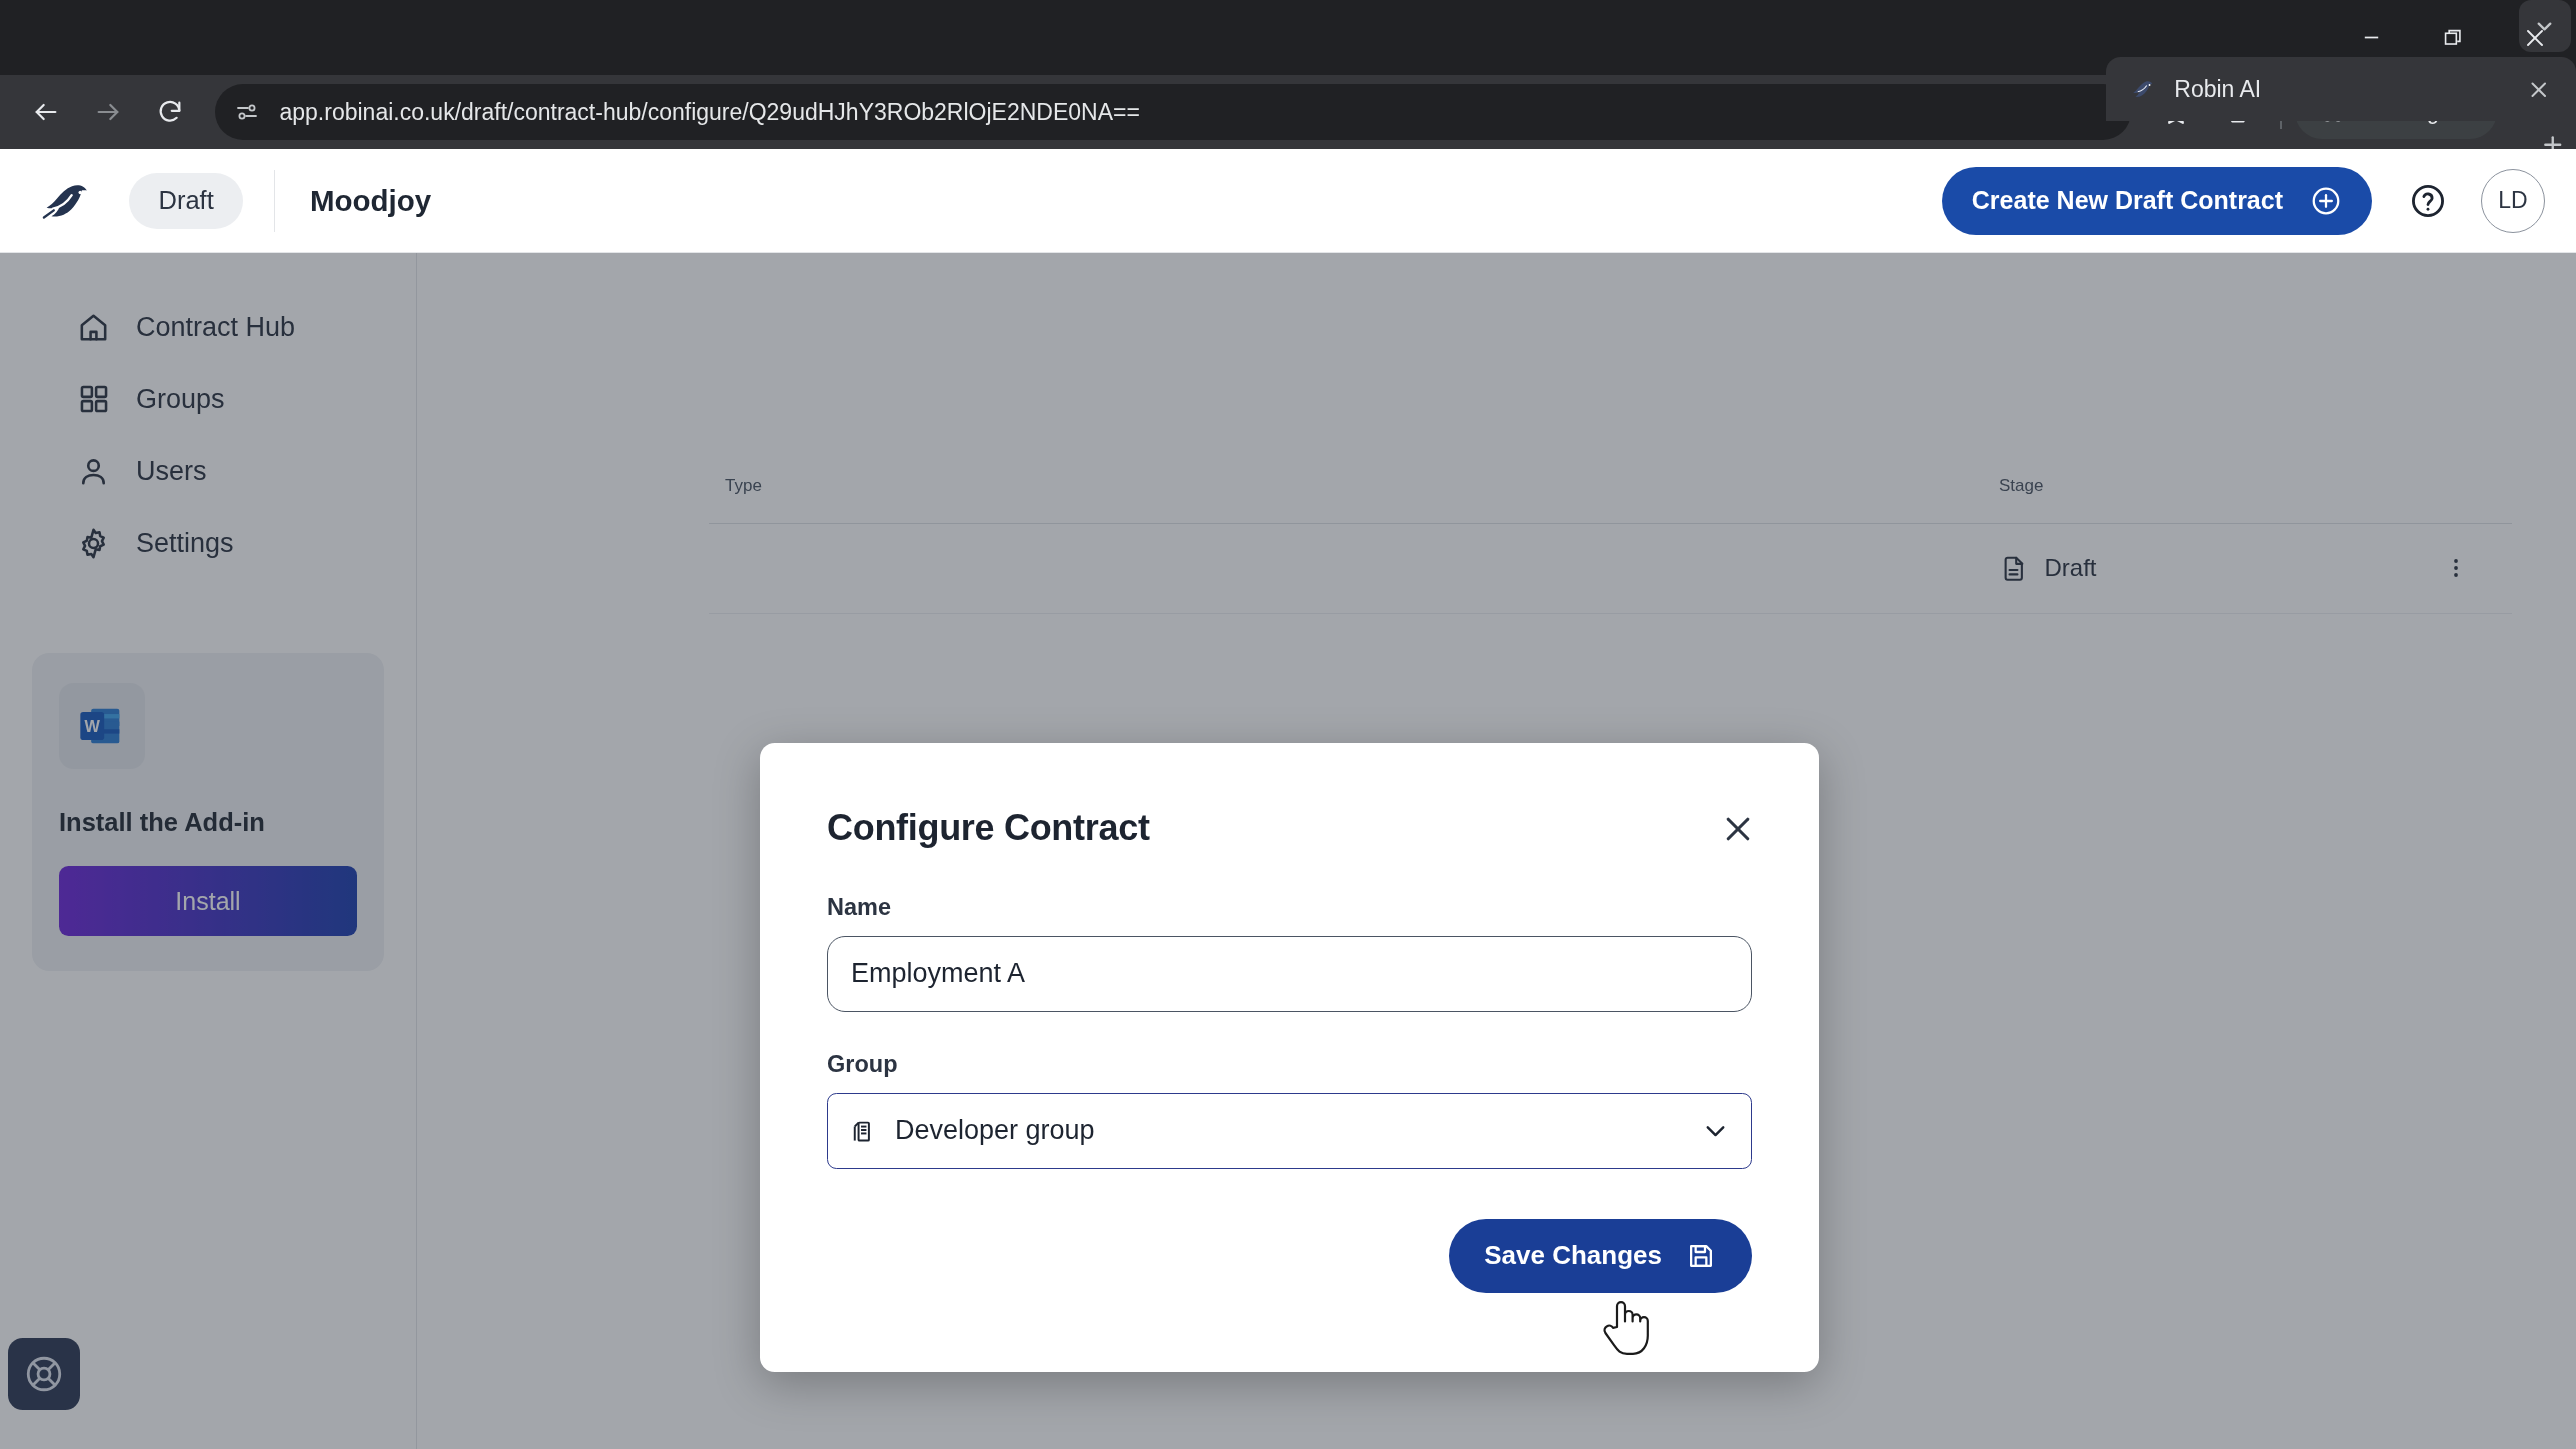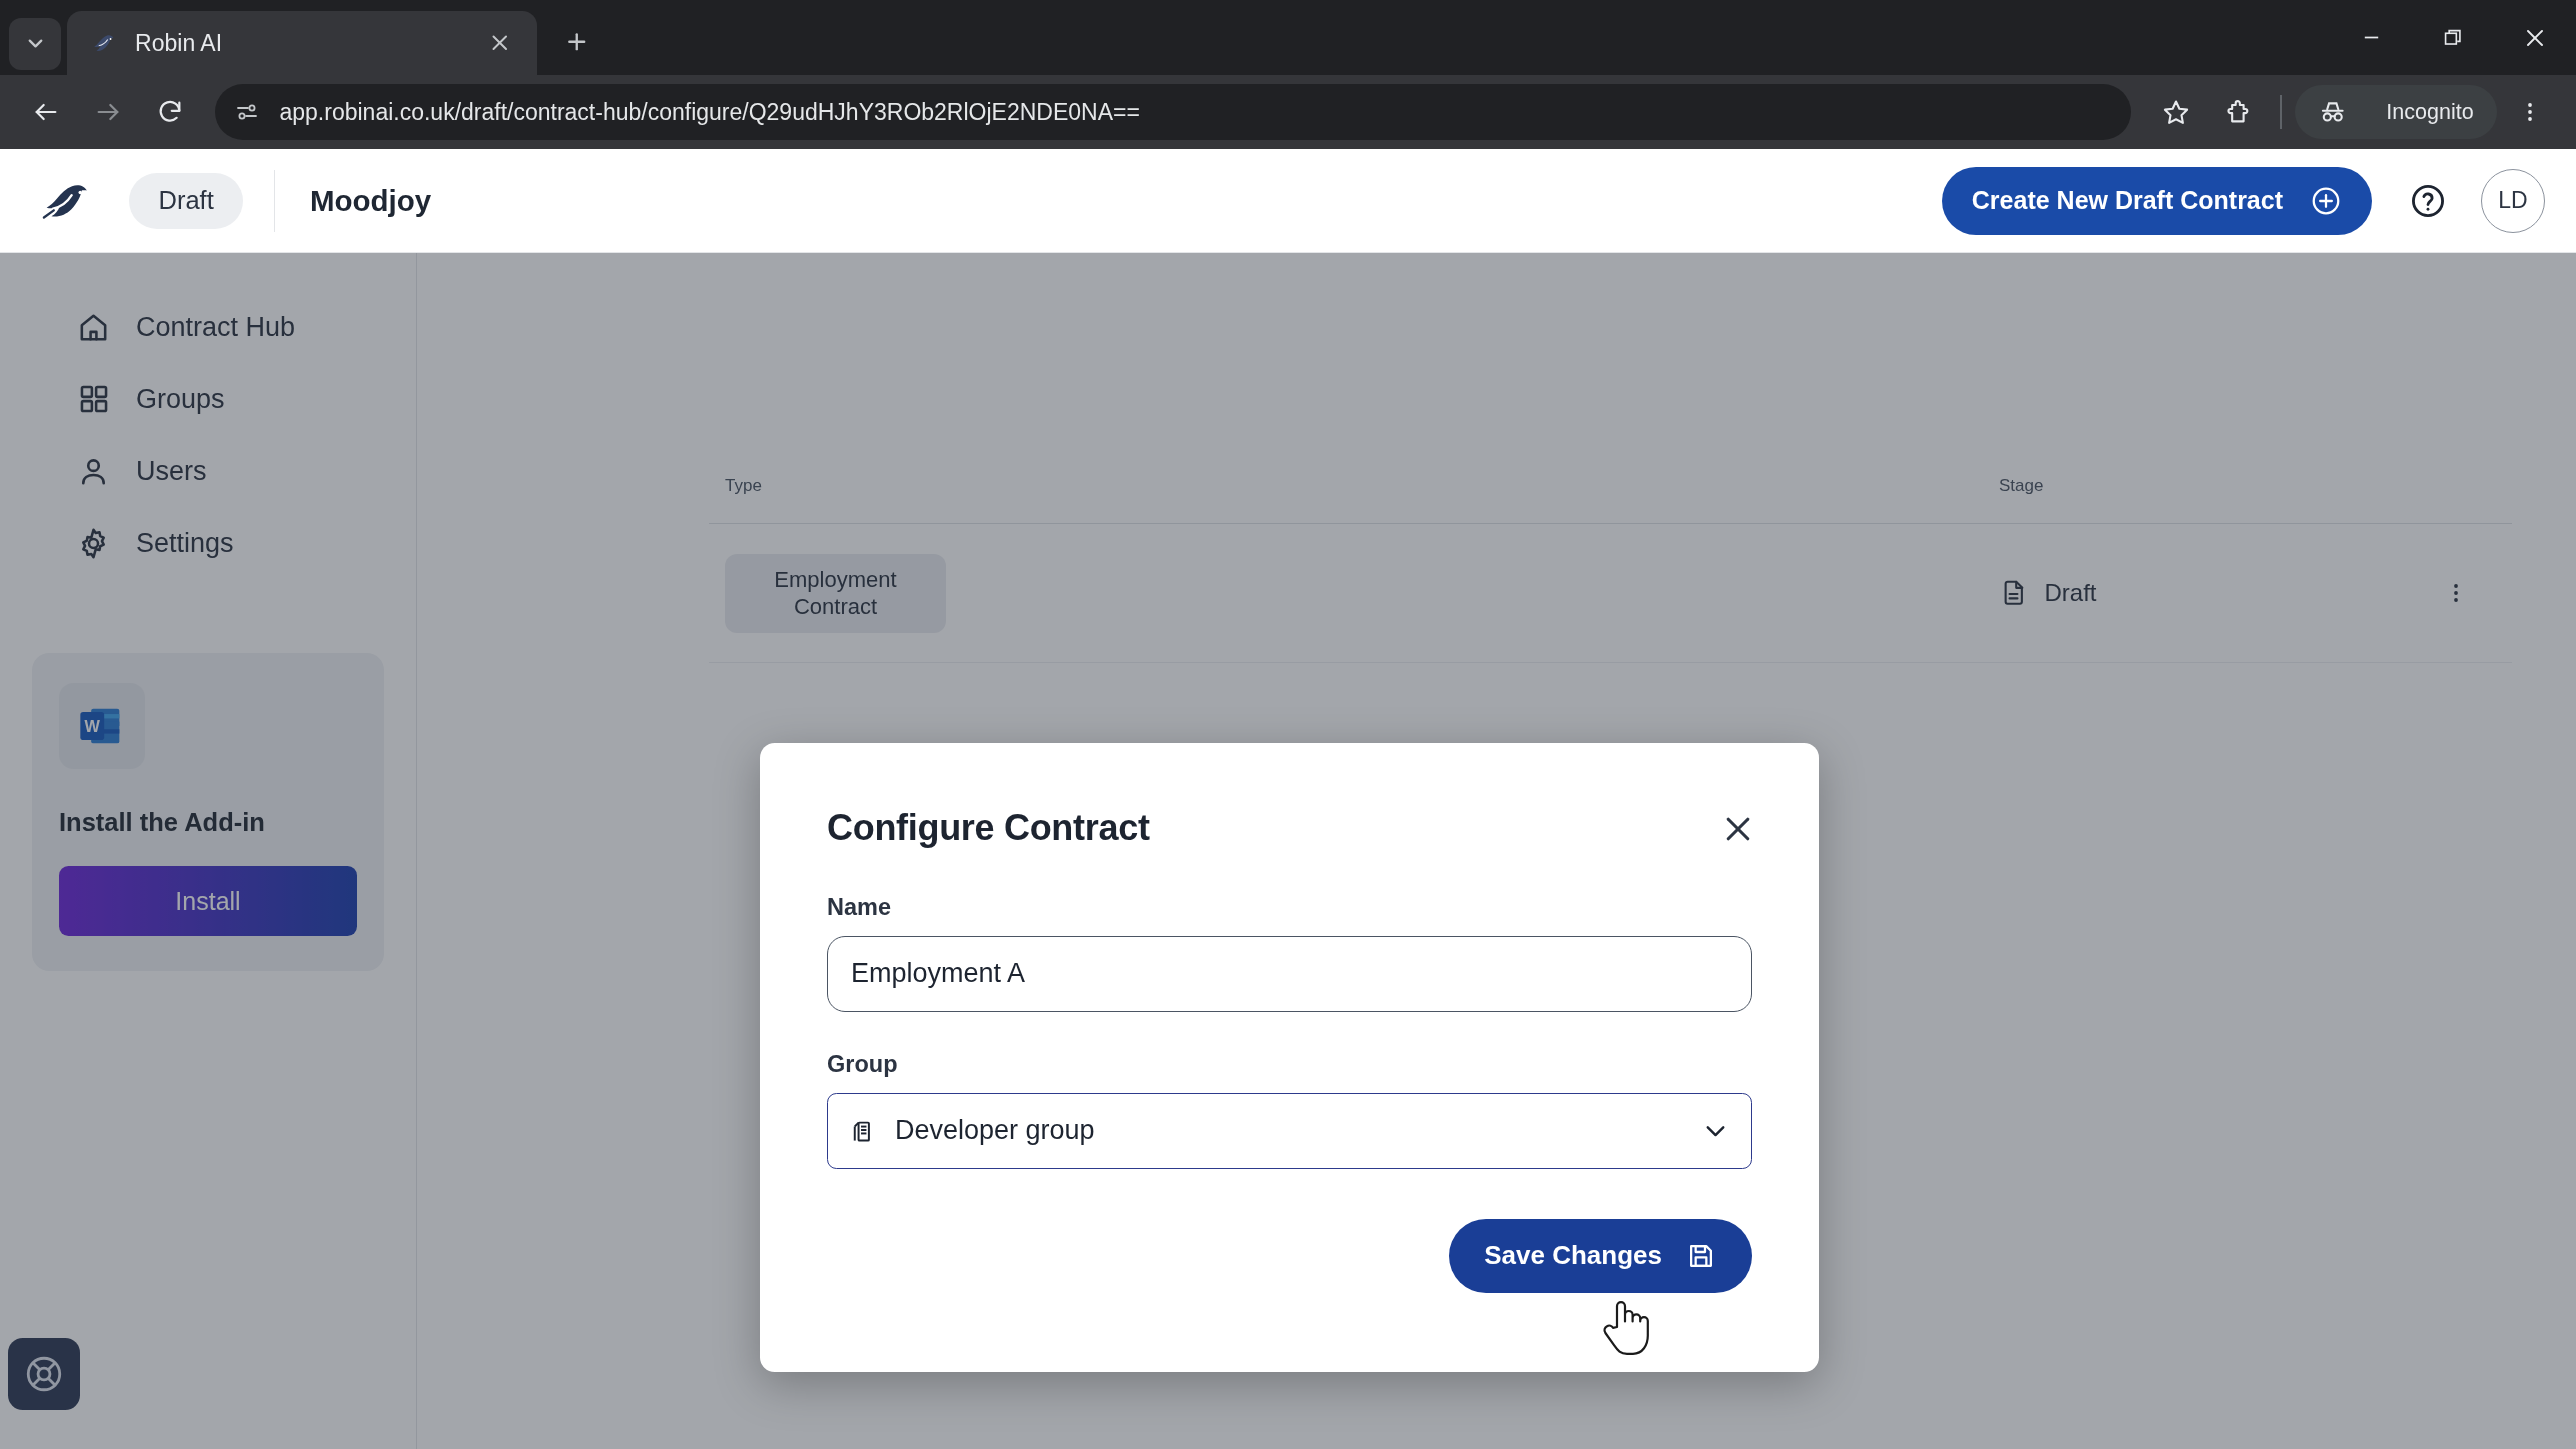--- a/index.html
+++ b/index.html
@@ -8,21 +8,21 @@
     overflow: hidden;
     font-family: "Liberation Sans", sans-serif;
     background: #202124;
   }
 
   
   .browser { width: 2576px; height: 1449px; display: flex; flex-direction: column; background: #202124; }
 
   .tabstrip {
     height: 75px; background: #202124;
-    display: flex; align-items: flex-end; padding-left: 9.4px; position: relative;
+    display: flex; align-items: flex-end; padding-left: 9.4px; position: relative; flex-direction: column;
   }
   .tab-list-btn {
     width: 52px; height: 52px; border-radius: 12px; background: #35363a;
     display: flex; align-items: center; justify-content: center;
     margin-bottom: 5.4px; margin-right: 5.4px; flex: none; cursor: pointer;
   }
   .tab {
     width: 470px; height: 64px; background: #35363a;
     border-radius: 14.8px 14.8px 0 0;
     display: flex; align-items: center; padding: 0 19px 0 24px;
@@ -453,23 +453,20 @@
 
         <div class="table">
           <div class="thead">
             <div class="th type">Type</div>
             <div class="th flexgap"></div>
             <div class="th stage">Stage</div>
             <div class="th kebab"></div>
           </div>
 
           <div class="trow">
-            <div class="td type">
-              <span class="type-chip">Employment Contract</span>
-            </div>
             <div class="td flexgap"></div>
             <div class="td stage">
               <svg width="29.5" height="29.5" viewBox="0 0 24 24" fill="none" stroke="#2c3442" stroke-width="1.7" stroke-linejoin="round" stroke-linecap="round">
                   <path d="M14 3H7a1.6 1.6 0 0 0-1.6 1.6v14.8A1.6 1.6 0 0 0 7 21h10a1.6 1.6 0 0 0 1.6-1.6V7.6z"></path>
                   <polyline points="14 3 14 8 19 8"></polyline>
                   <line x1="8.6" y1="13" x2="15" y2="13"></line>
                   <line x1="8.6" y1="16.6" x2="15" y2="16.6"></line>
                 </svg>
               <span>Draft</span>
             </div>

